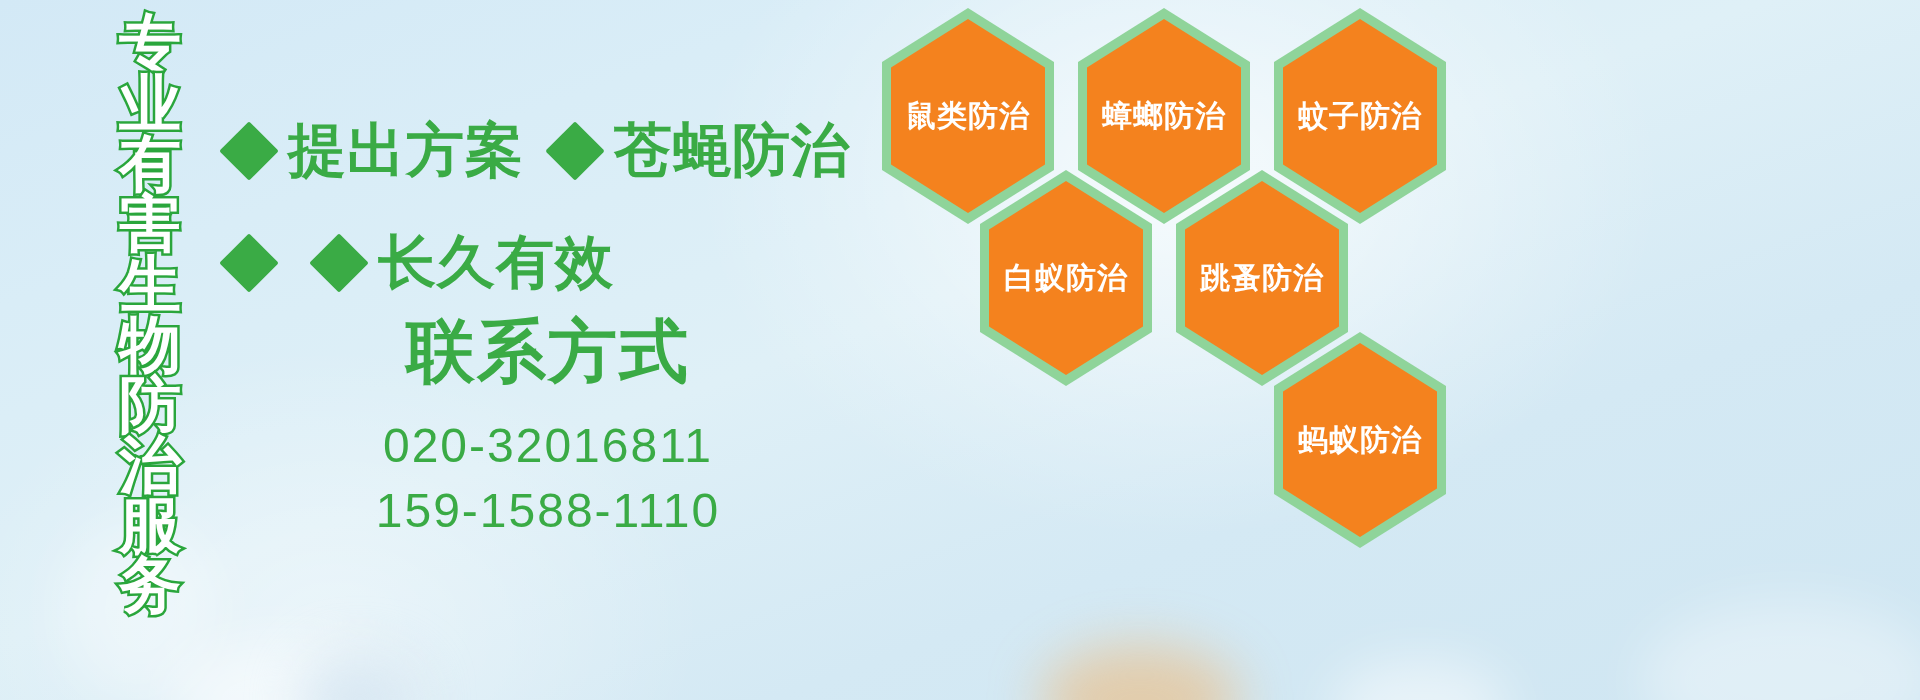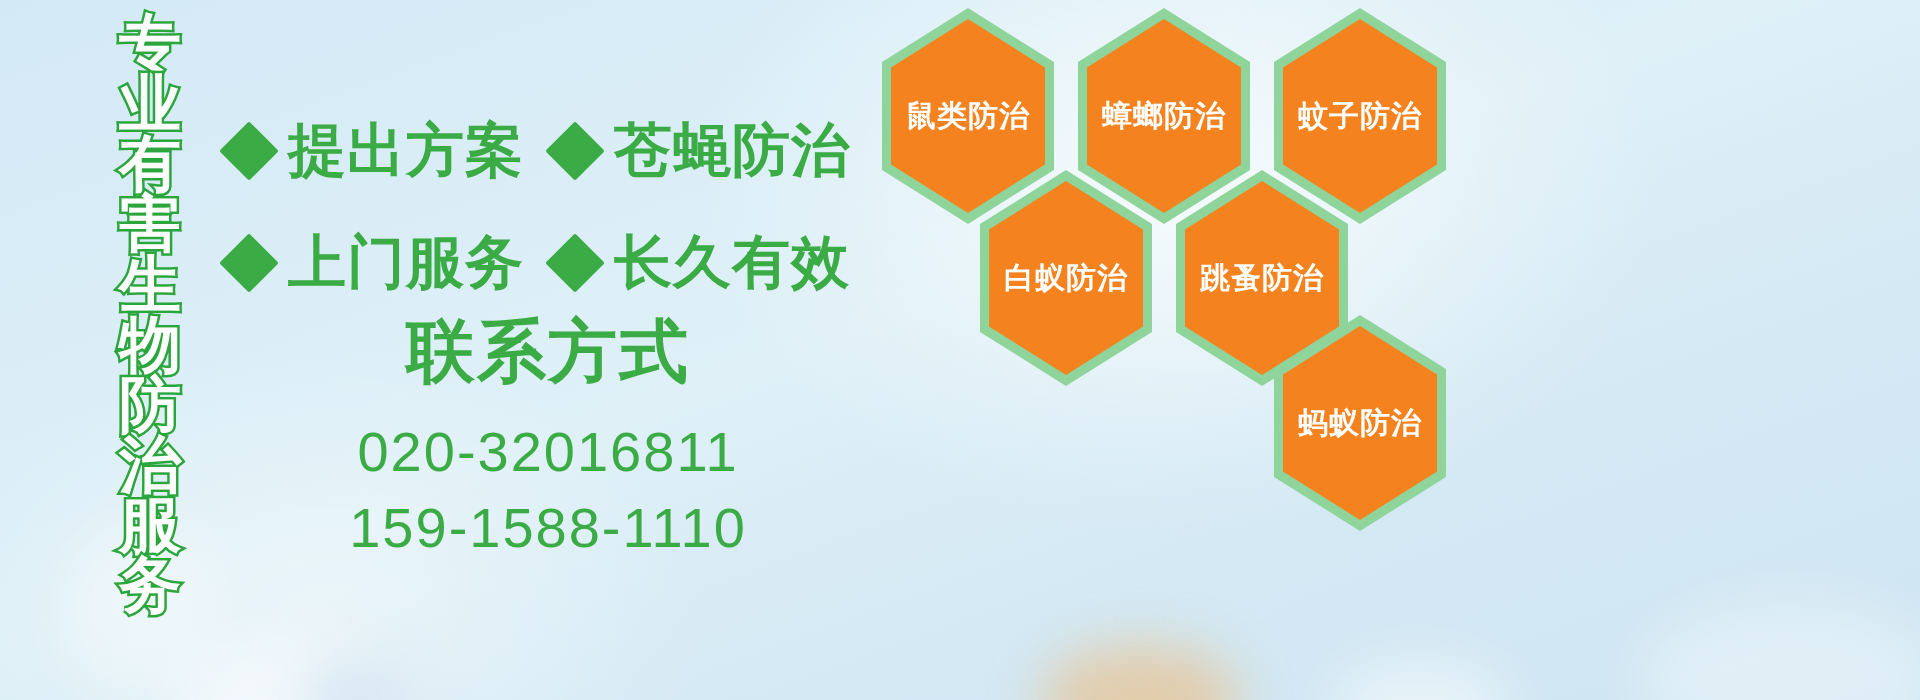--- a/index.html
+++ b/index.html
@@ -70,21 +70,21 @@
     letter-spacing:1px;
   }
 
   
   #contact { position:absolute; left:228px; top:306px; width:640px; text-align:center; }
   #contact-title {
     font-size:69px; font-weight:bold; color:#3aab45;
     letter-spacing:2px; margin-bottom:16px;
   }
   .phone {
-    font-size:56px; color:#3aab45; letter-spacing:2px;
+    font-size:48px; color:#3aab45; letter-spacing:2px;
     line-height:1.35; font-weight:normal;
   }
 
   
   #honeycomb { position:absolute; left:866px; top:0px; width:580px; height:560px; }
   .hex-wrap {
     position:absolute;
     width:188px; height:216px;
   }
   .hex {
@@ -143,21 +143,20 @@
         <span class="feature-label">提出方案</span>
       </div>
       <div class="feature-item">
         <span class="diamond"></span>
         <span class="feature-label">苍蝇防治</span>
       </div>
     </div>
     <div class="feature-row">
       <div class="feature-item">
         <span class="diamond"></span>
-        <span class="feature-label">上门服务</span>
       </div>
       <div class="feature-item">
         <span class="diamond"></span>
         <span class="feature-label">长久有效</span>
       </div>
     </div>
   </div>
 
   <div id="contact">
     <div id="contact-title">联系方式</div>
@@ -202,21 +201,21 @@
     <div class="hex-wrap" style="left:294px;top:170px;">
       <div class="hex">
         <div class="hex-inner">
           <span class="hex-label">跳蚤防治</span>
         </div>
       </div>
     </div>
 
 
 
-    <div class="hex-wrap" style="left:392px;top:315px;padding-left:44px;">
+    <div class="hex-wrap" style="left:392px;top:332px;padding-left:44px;">
       <div class="hex">
         <div class="hex-inner">
           <span class="hex-label">蚂蚁防治</span>
         </div>
       </div>
     </div>
 
   </div>
 
 </div>

